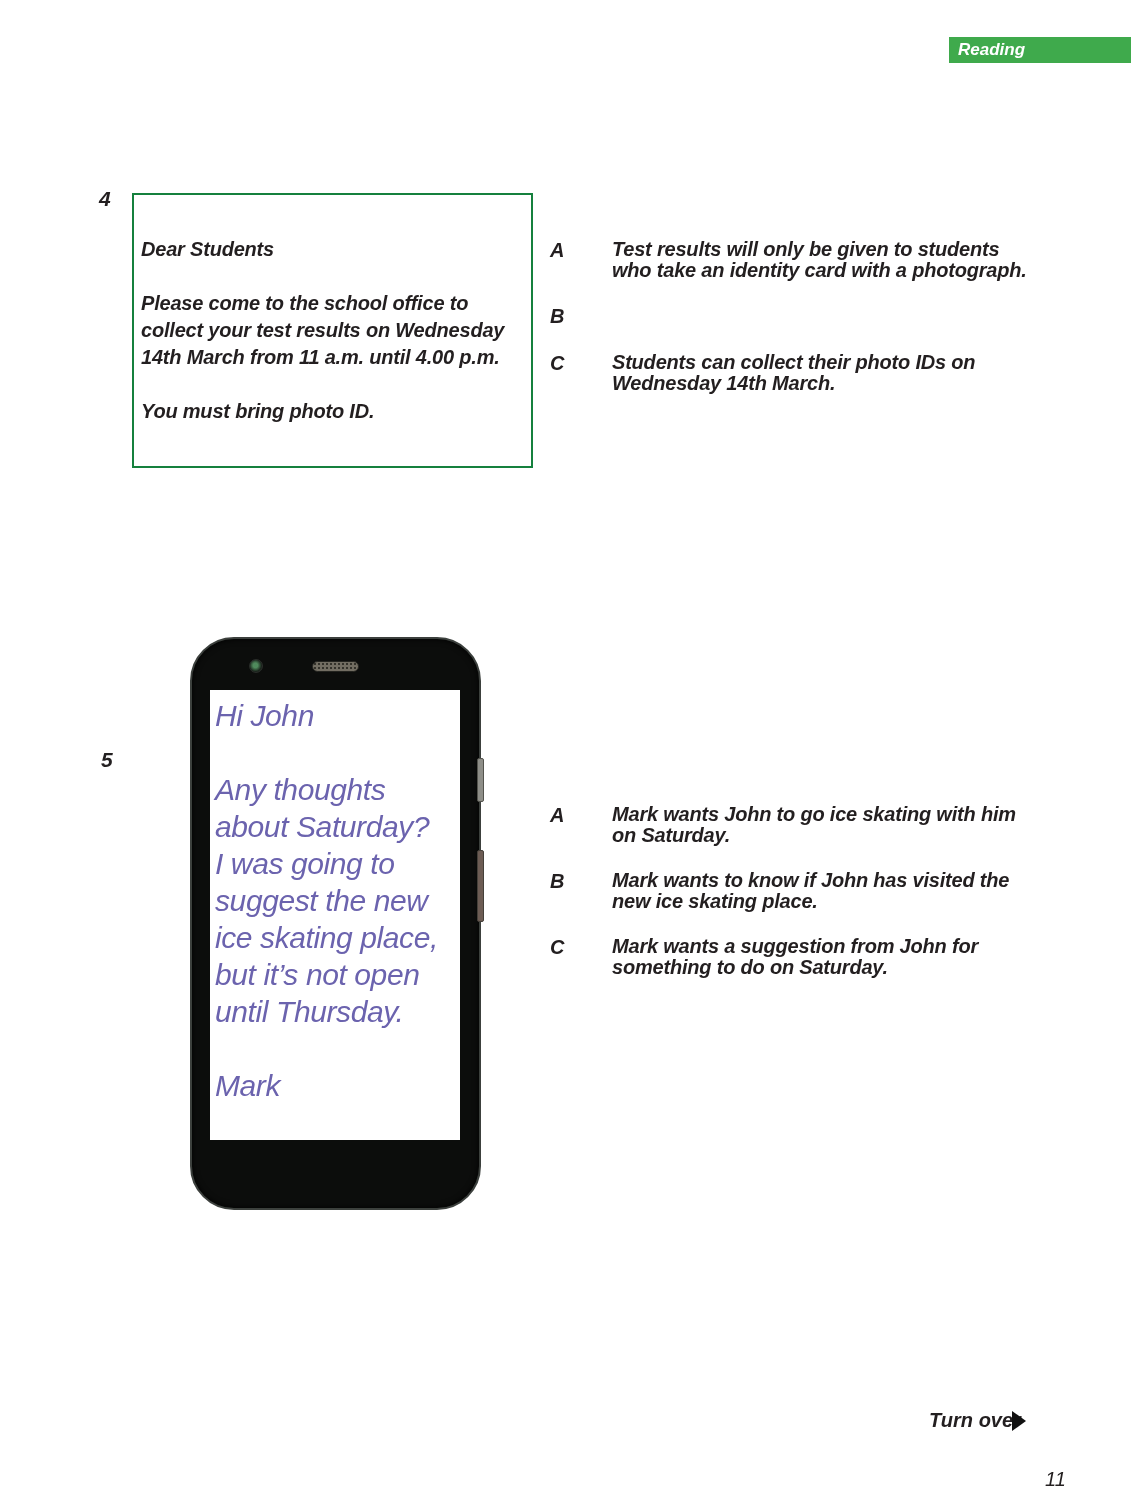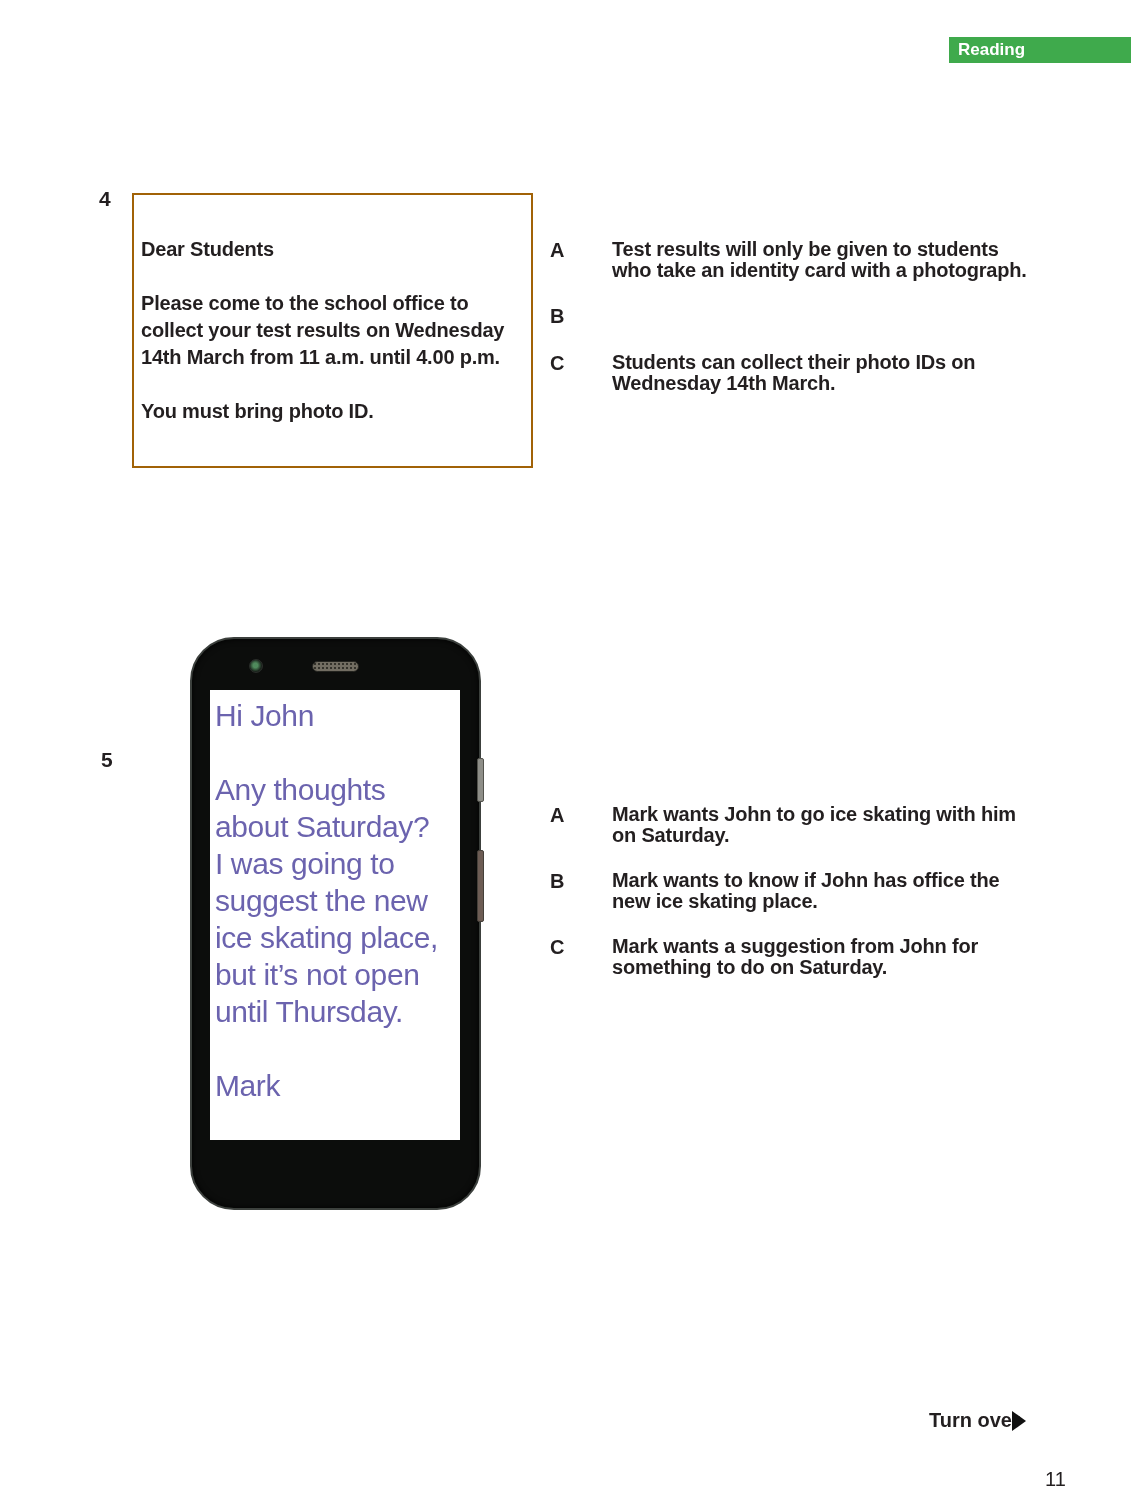--- a/index.html
+++ b/index.html
@@ -1,38 +1,39 @@
 <!DOCTYPE html>
 <html style="--green: #3faa4c; --purple: #6b63ae; --ink: #231f20;"><head>
 <meta charset="utf-8">
 <style>
   * { margin:0; padding:0; box-sizing:border-box; }
   html,body { background:#ffffff; }
   .page {
     position:relative; width:1131px; height:1500px; background:#ffffff;
     font-family:"Liberation Sans", sans-serif; color:var(--ink, #231f20);
     overflow:hidden;
+    font-style:italic;
   }
 
   
   .header-tab {
     position:absolute; left:949px; top:37px; width:182px; height:26px;
     background:var(--green, #3faa4c); color:#ffffff;
     font-size:17px; font-weight:bold; line-height:26px; padding-left:9px;
   }
 
   
   .qnum { position:absolute; font-size:21px; font-weight:bold; }
   .qnum-4 { left:99px; top:187px; }
   .qnum-5 { left:101px; top:748px; }
 
   
   .notice-box {
     position:absolute; left:132px; top:193px; width:401px; height:275px;
-    border:2px solid #a16207; background:#ffffff;
+    border:2px solid #15803d; background:#ffffff;
     padding:41px 20px 0 7px;
   }
   .notice-text {
     font-size:20px; line-height:27px; font-weight:600;
     white-space:pre-line; letter-spacing:-0.2px;
   }
 
   
   .options { position:absolute; left:550px; width:490px; }
   .options-q4 { top:239px; }
@@ -152,21 +153,21 @@
   </div>
 
   <div class="options options-q5">
     <div class="option">
       <div class="option-letter">A</div>
       <div class="option-text">Mark wants John to go ice skating with him
 on Saturday.</div>
     </div>
     <div class="option">
       <div class="option-letter">B</div>
-      <div class="option-text">Mark wants to know if John has office the
+      <div class="option-text">Mark wants to know if John has visited the
 new ice skating place.</div>
     </div>
     <div class="option">
       <div class="option-letter">C</div>
       <div class="option-text">Mark wants a suggestion from John for
 something to do on Saturday.</div>
     </div>
   </div>
 
   <div class="turn-over">Turn over</div>

